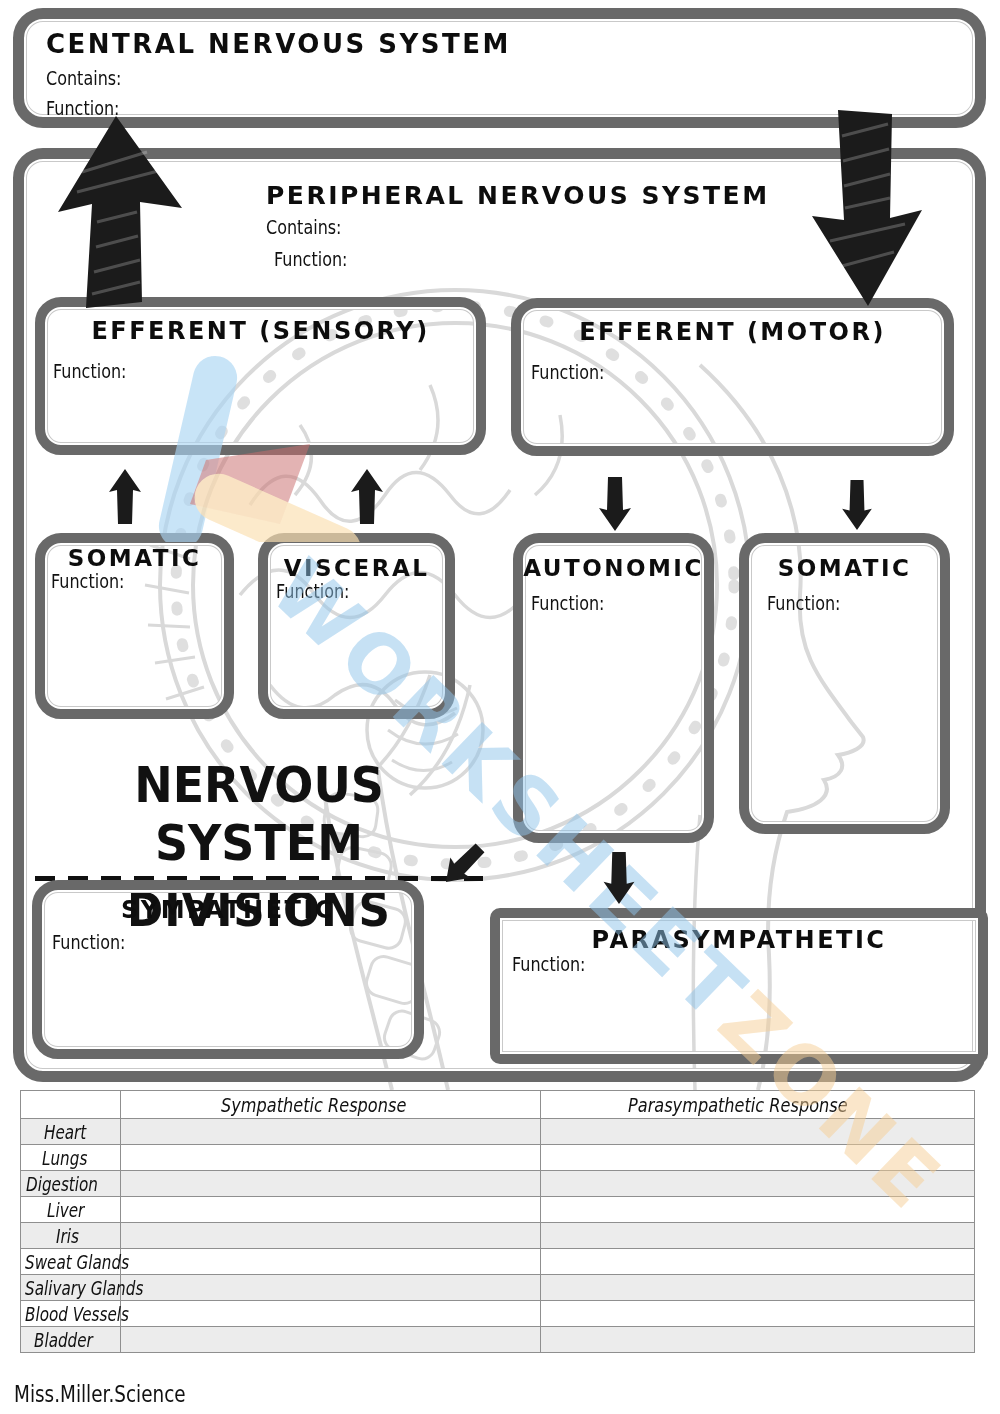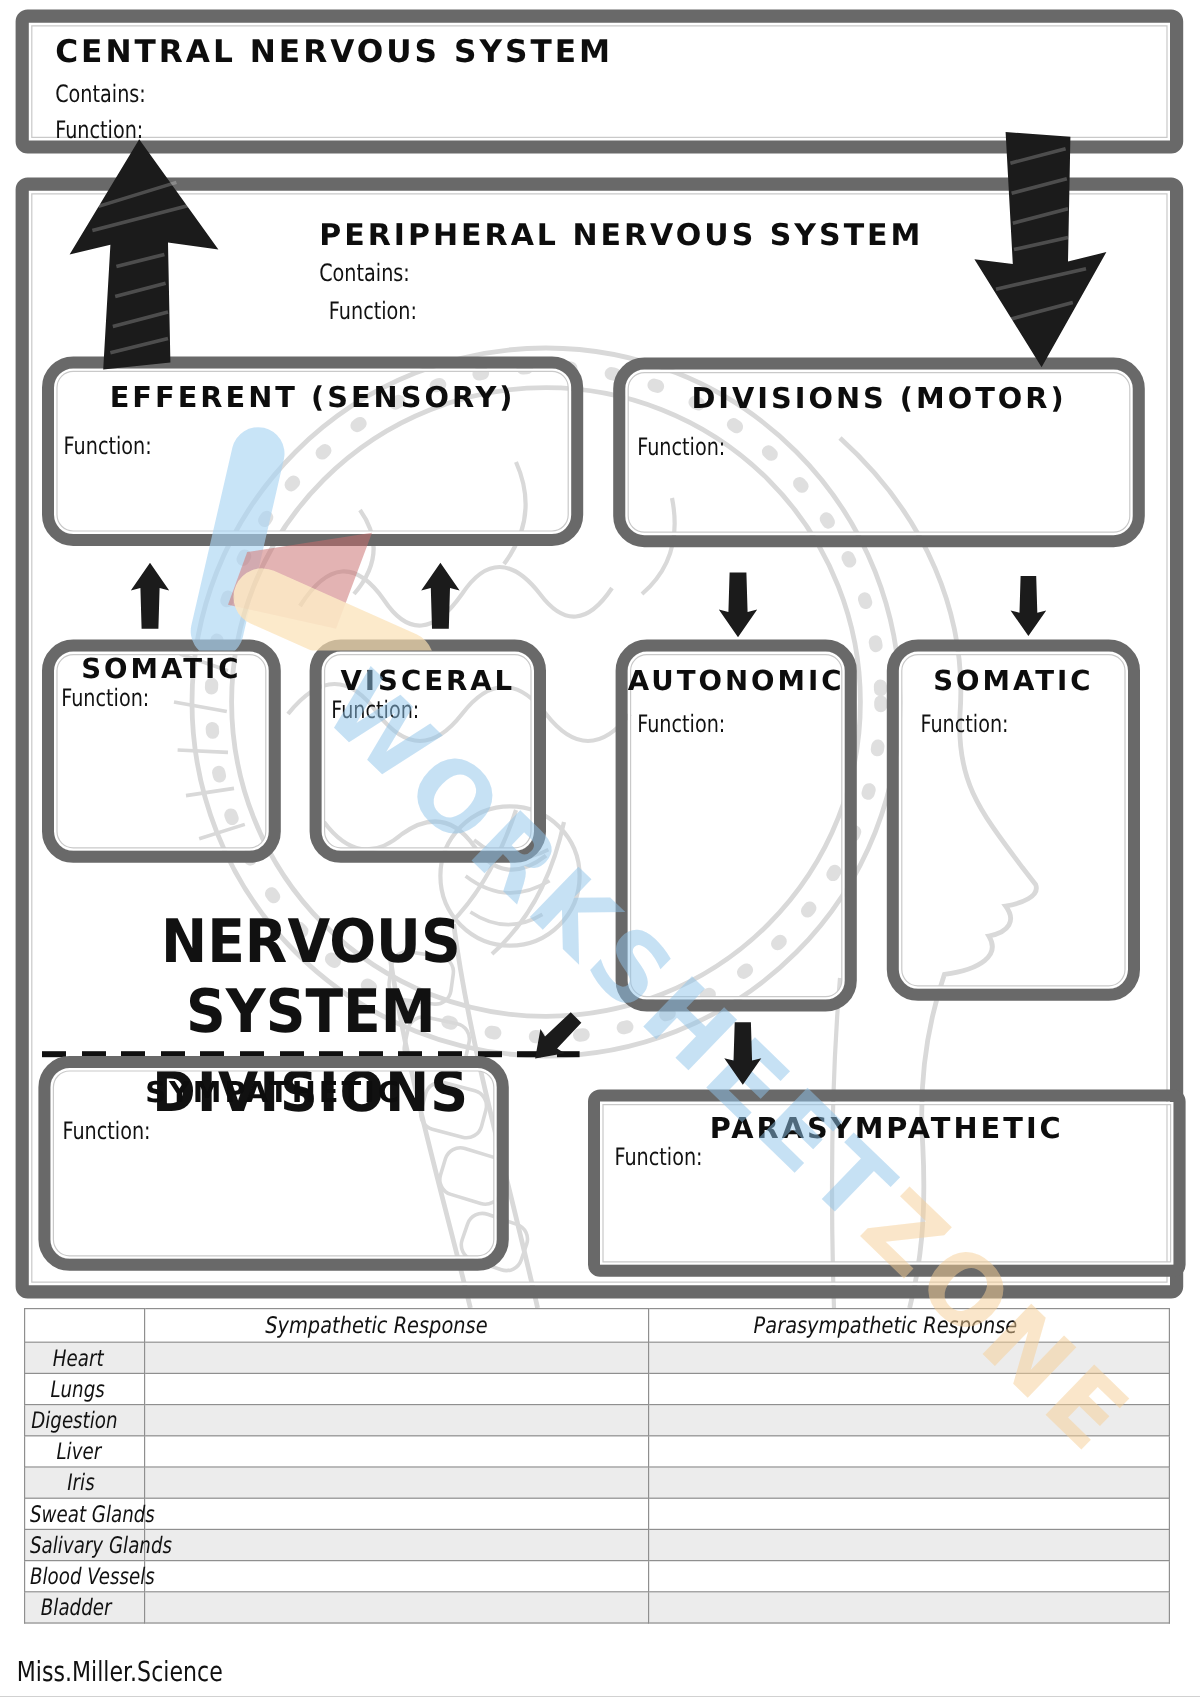--- a/index.html
+++ b/index.html
@@ -14,21 +14,21 @@
   #wm-logo{position:absolute; left:148px; top:352px; z-index:5; opacity:.75; pointer-events:none;}
   #wm-text{
     position:absolute; left:318px; top:542px; z-index:6; pointer-events:none;
     transform:rotate(44deg); transform-origin:0 0;
     font-size:80px; font-weight:bold; letter-spacing:6px; white-space:nowrap; opacity:.5;
   }
   #wm-text .w1{color:#8fc4ea;}
   #wm-text .w2{color:#f6cf96;}
   
   .box{
-    position:absolute; border:11px solid #696969; border-radius:10px;
+    position:absolute; border:11px solid #696969; border-radius:30px;
     box-shadow:inset 0 0 0 2px #ffffff, inset 0 0 0 3px #c9c9c9;
     background:transparent; z-index:2;
   }
   .box-title{
     position:absolute; left:0; right:0; text-align:center;
     font-weight:bold; letter-spacing:2.5px; color:#0d0d0d; white-space:nowrap;
   }
   .left-title{text-align:left;}
   .hand{
     display:inline-block; transform:scaleX(.8); transform-origin:0 50%;
@@ -120,21 +120,21 @@
     <div class="fn" style="left:242px;top:56px;"><span class="hand">Contains:</span></div>
     <div class="fn" style="left:250px;top:88px;"><span class="hand">Function:</span></div>
   </div>
 
   <div class="box" style="left:35px;top:297px;width:431px;height:138px;border-width:10px;border-radius:26px;">
     <div class="box-title" style="top:10px;font-size:24px;">EFFERENT (SENSORY)</div>
     <div class="fn" style="left:8px;top:52px;"><span class="hand">Function:</span></div>
   </div>
 
   <div class="box" style="left:511px;top:298px;width:423px;height:138px;border-width:10px;border-radius:26px;">
-    <div class="box-title" style="top:10px;font-size:24px;">DIVISIONS (MOTOR)</div>
+    <div class="box-title" style="top:10px;font-size:24px;">EFFERENT (MOTOR)</div>
     <div class="fn" style="left:10px;top:52px;"><span class="hand">Function:</span></div>
   </div>
 
   <div class="box" style="left:35px;top:533px;width:179px;height:166px;border-width:10px;border-radius:26px;">
     <div class="box-title" style="top:2px;font-size:23px;">SOMATIC</div>
     <div class="fn" style="left:6px;top:26px;"><span class="hand">Function:</span></div>
   </div>
 
   <div class="box" style="left:258px;top:533px;width:177px;height:166px;border-width:10px;border-radius:26px;">
     <div class="box-title" style="top:12px;font-size:23px;">VISCERAL</div>

